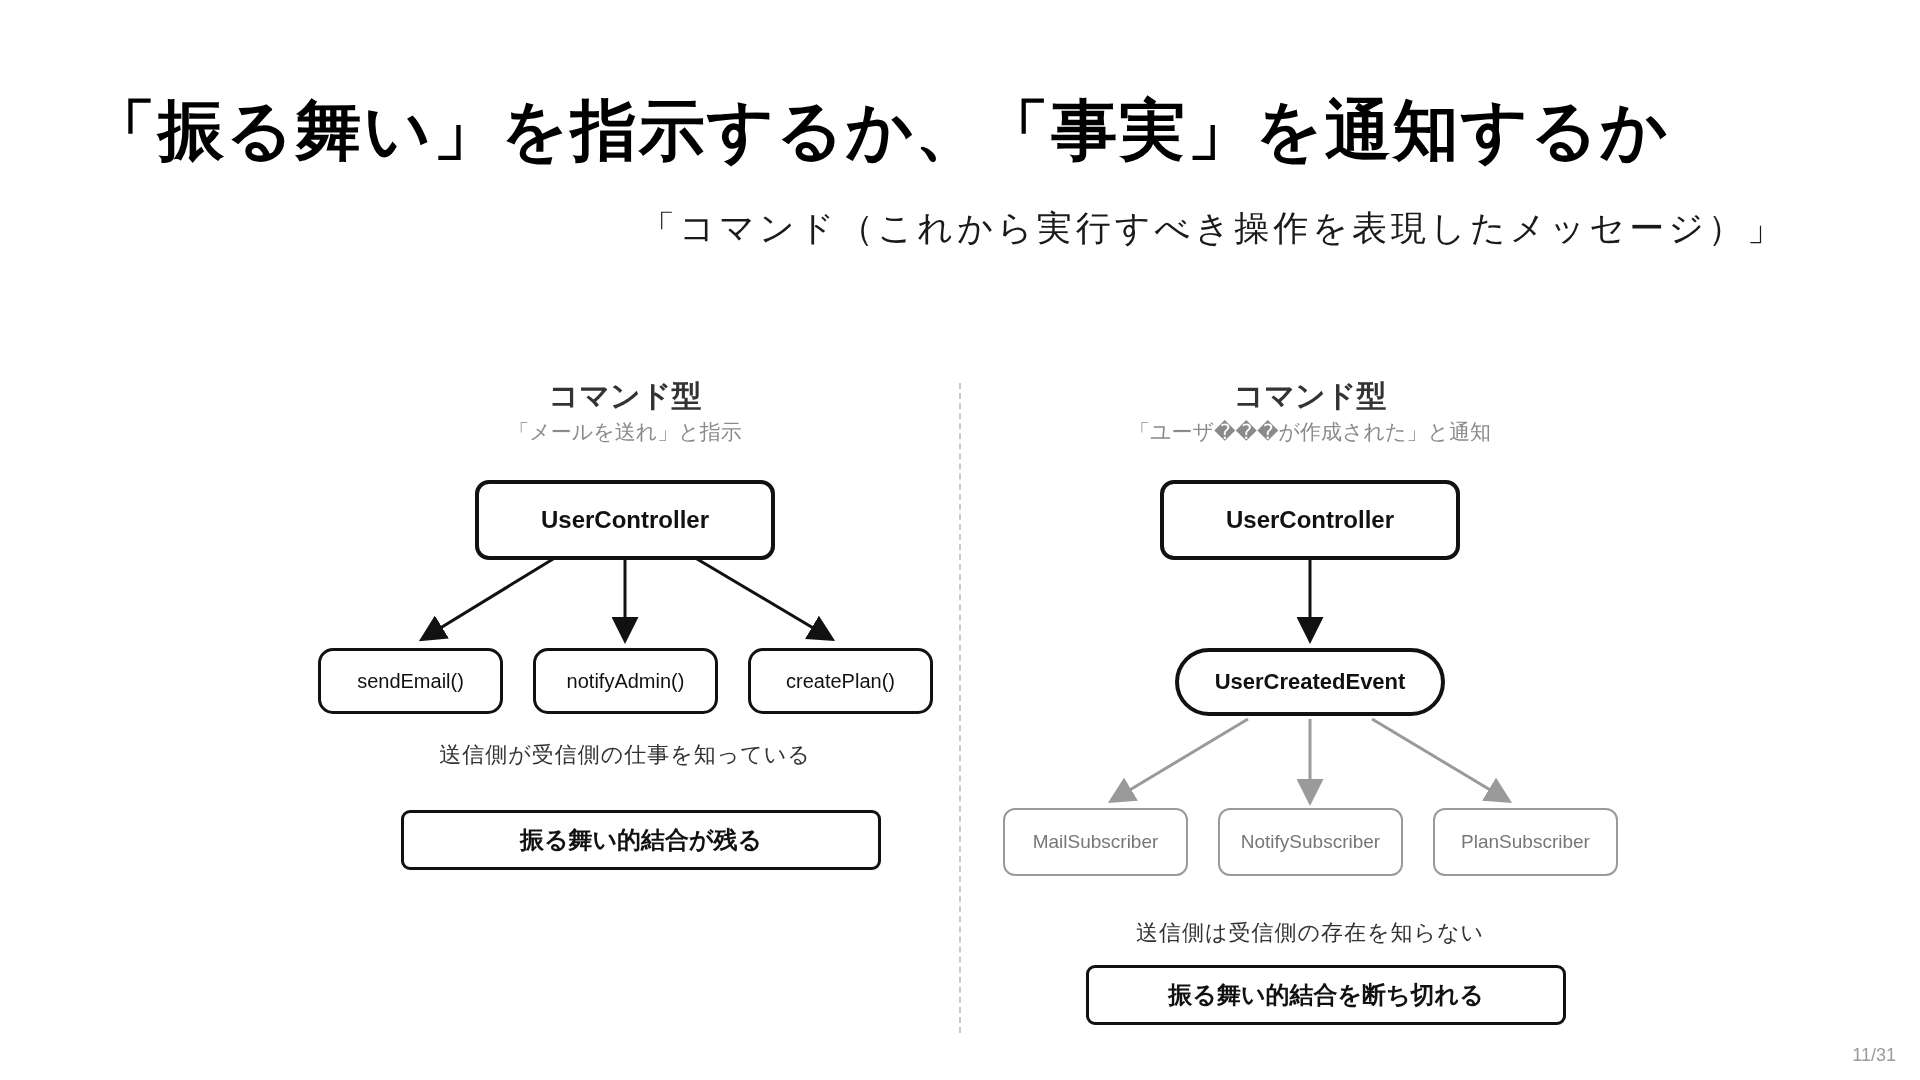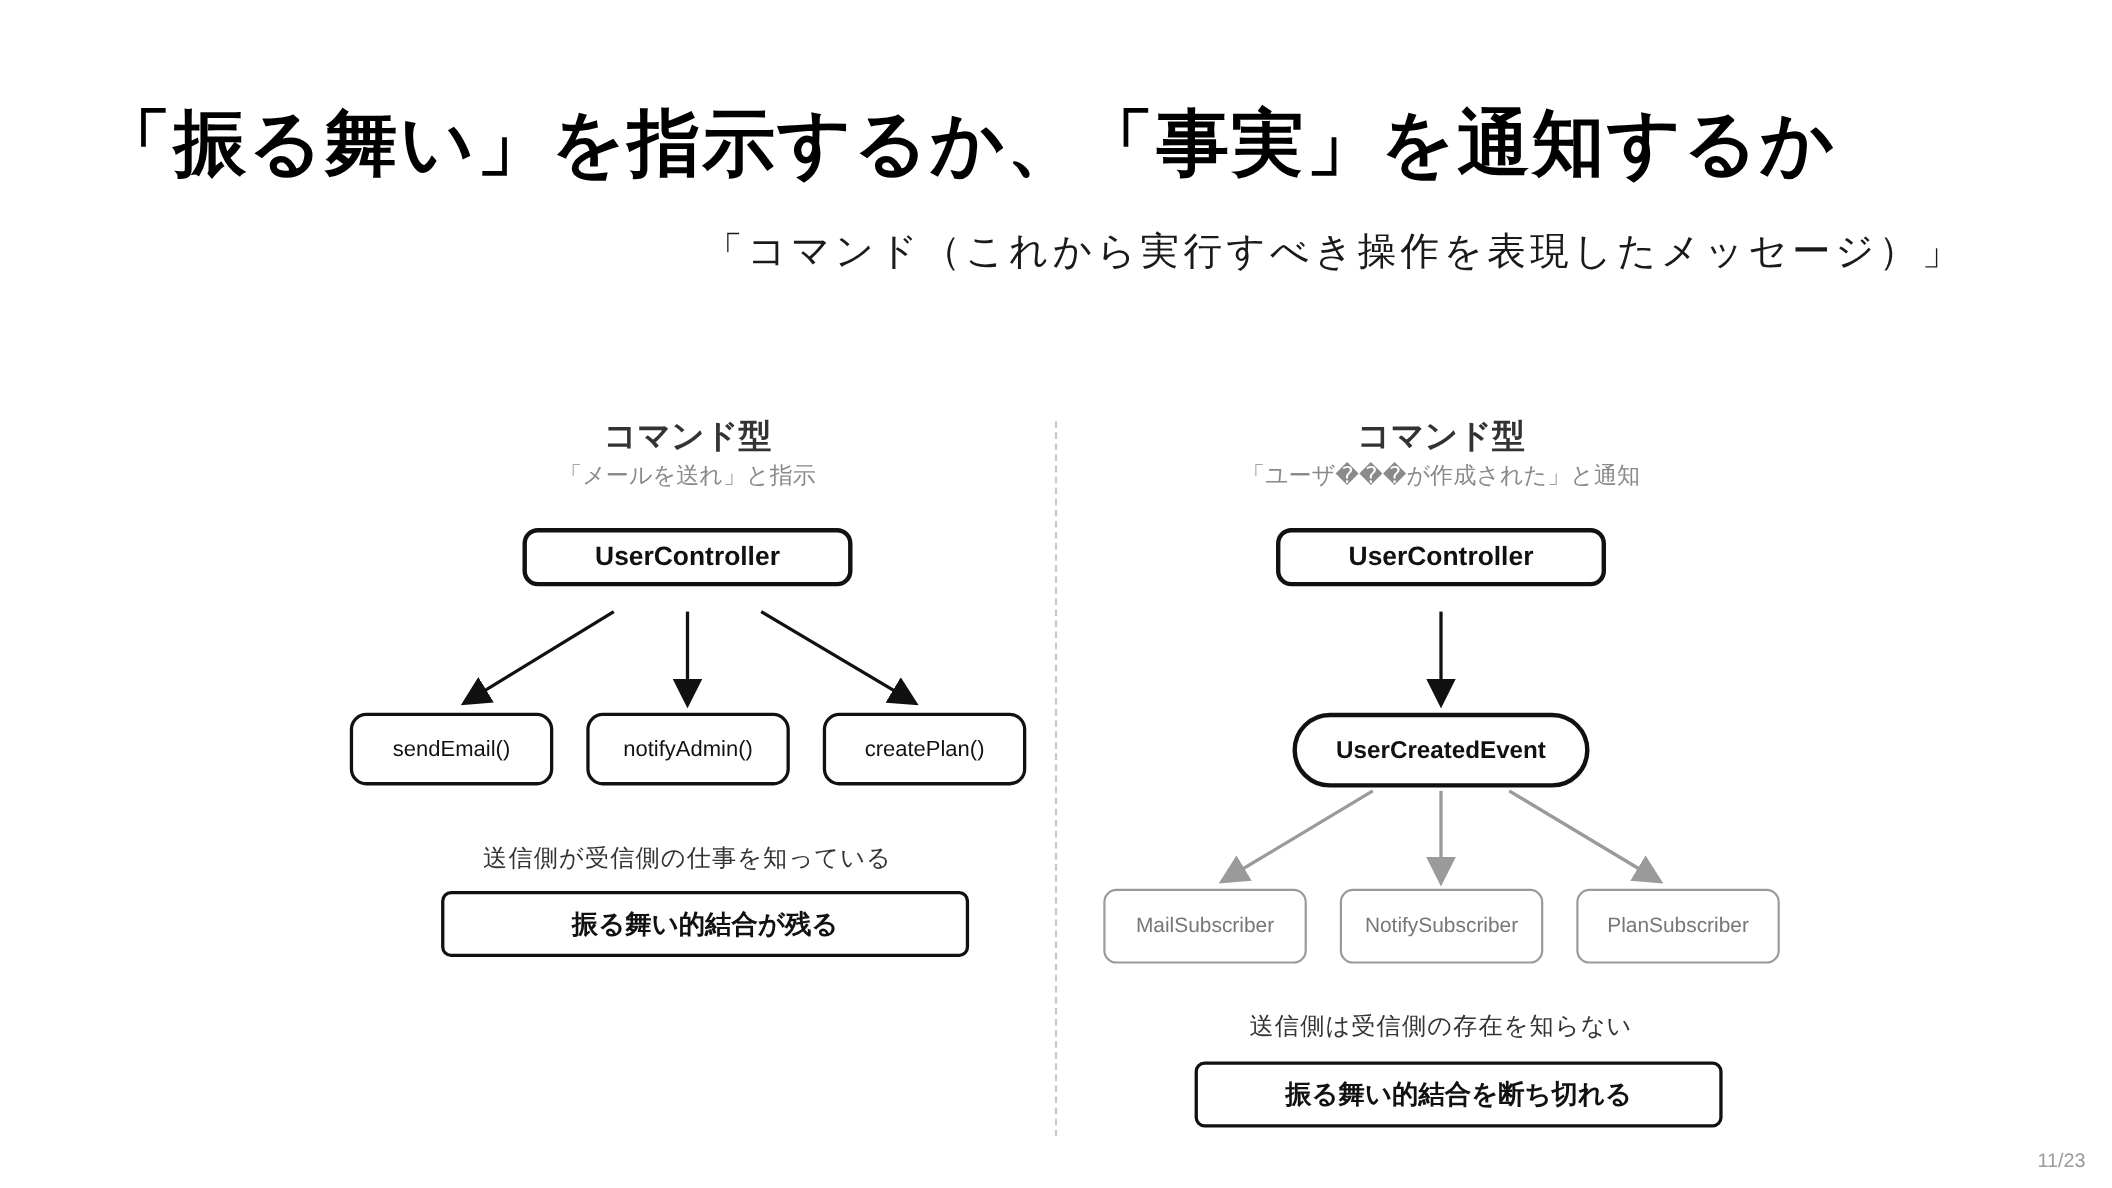--- a/index.html
+++ b/index.html
@@ -33,21 +33,21 @@
   }
   .diagram-caption{
     position:absolute;transform:translateX(-50%);
     font-size:21px;color:#8a8a8a;white-space:nowrap;
   }
   .node{
     position:absolute;display:flex;align-items:center;justify-content:center;
     background:#fff;box-sizing:border-box;white-space:nowrap;
   }
   .node.root{
-    width:300px;height:53px;border:4px solid #111;border-radius:14px;
+    width:300px;height:80px;border:4px solid #111;border-radius:14px;
     font-size:24px;font-weight:700;
   }
   .node.child{
     width:185px;height:66px;border:3px solid #111;border-radius:15px;
     font-size:20px;font-weight:400;color:#111;
   }
   .node.event{
     width:270px;height:68px;border:4px solid #111;border-radius:34px;
     font-size:22px;font-weight:700;
   }
@@ -101,31 +101,31 @@
 
   <div class="diagram-heading" style="left:625px;top:376px;">コマンド型</div>
   <div class="diagram-caption" style="left:625px;top:418px;">「メールを送れ」と指示</div>
 
   <div class="node root" style="left:475px;top:480px;">UserController</div>
 
   <div class="node child" style="left:318px;top:648px;">sendEmail()</div>
   <div class="node child" style="left:533px;top:648px;">notifyAdmin()</div>
   <div class="node child" style="left:748px;top:648px;">createPlan()</div>
 
-  <div class="note" style="left:625px;top:765px;text-align:center;">送信側が受信側の仕事を知っている</div>
+  <div class="note" style="left:625px;top:740px;text-align:center;">送信側が受信側の仕事を知っている</div>
   <div class="summary" style="left:385px;top:810px;width:480px;height:60px;">振る舞い的結合が残る</div>
 
   <div class="diagram-heading" style="left:1310px;top:376px;">コマンド型</div>
   <div class="diagram-caption" style="left:1310px;top:418px;">「ユーザ���が作成された」と通知</div>
 
   <div class="node root" style="left:1160px;top:480px;">UserController</div>
 
   <div class="node event" style="left:1175px;top:648px;">UserCreatedEvent</div>
 
   <div class="node subscriber" style="left:1003px;top:808px;">MailSubscriber</div>
   <div class="node subscriber" style="left:1218px;top:808px;">NotifySubscriber</div>
   <div class="node subscriber" style="left:1433px;top:808px;">PlanSubscriber</div>
 
   <div class="note" style="left:1310px;top:918px;">送信側は受信側の存在を知らない</div>
   <div class="summary" style="left:1070px;top:965px;width:480px;height:60px;">振る舞い的結合を断ち切れる</div>
 
-  <div class="page-number">11/23</div>
+  <div class="page-number">11/31</div>
 </div>
 
 </body></html>

